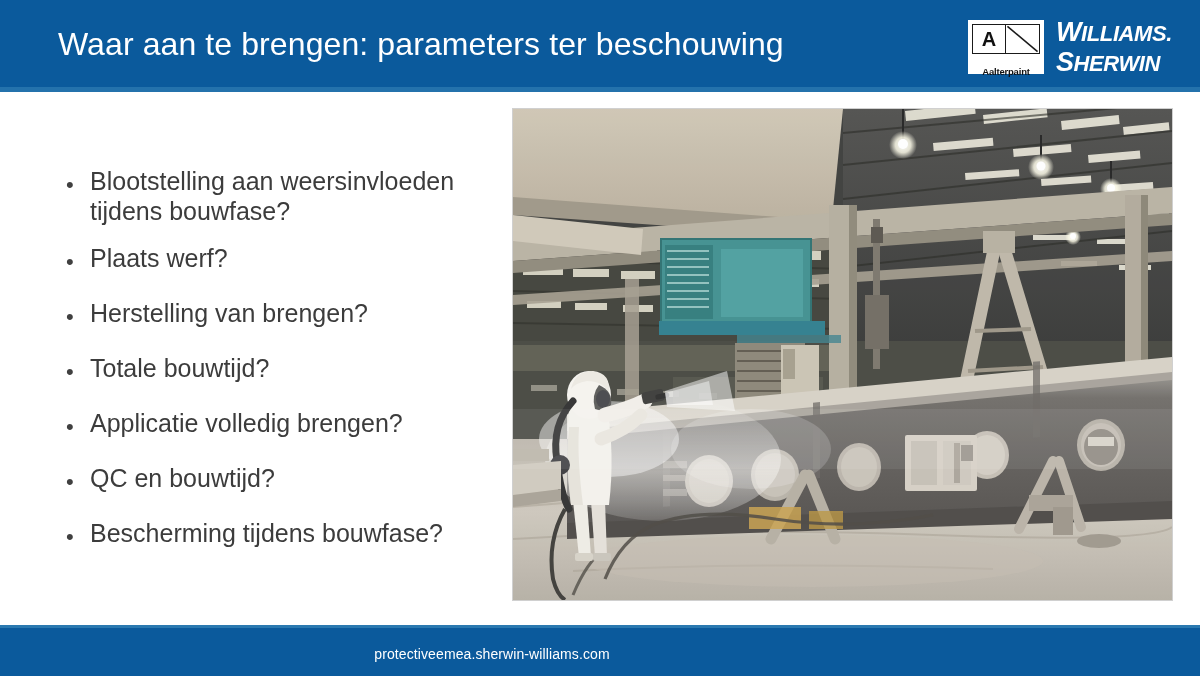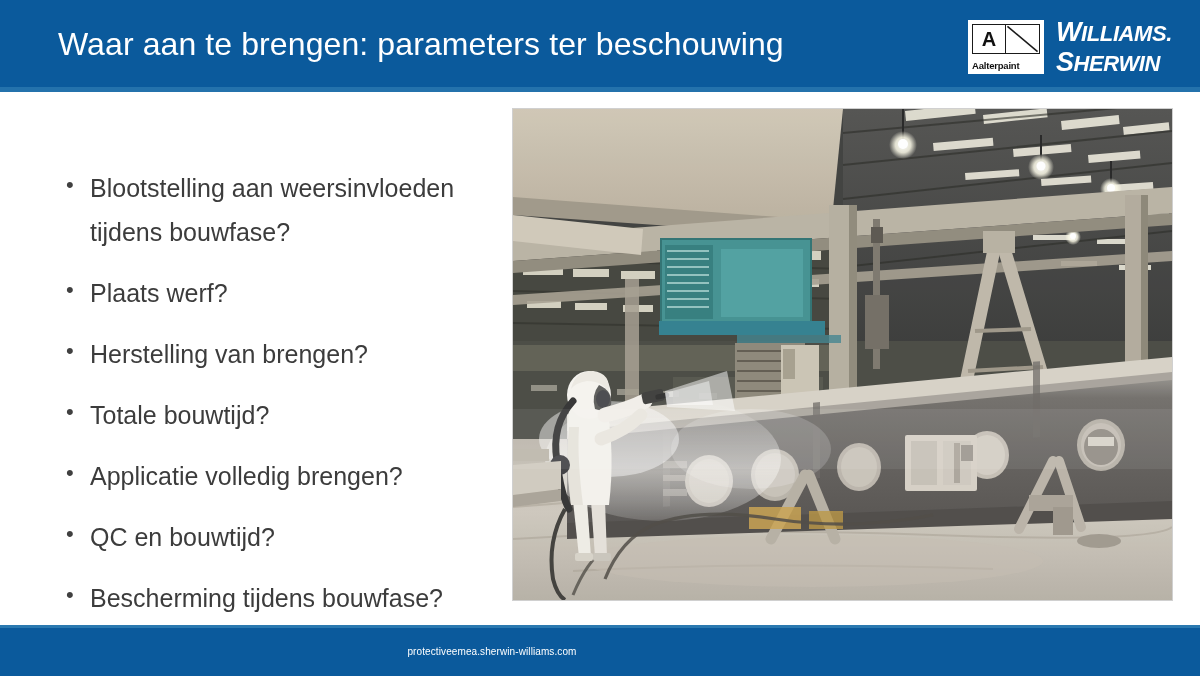--- a/index.html
+++ b/index.html
@@ -92,23 +92,23 @@
     font-family: "Liberation Sans", sans-serif;
   }
   #ap-cell-diag {
     position: relative;
     width: 50%;
     height: 100%;
     overflow: hidden;
   }
   #ap-cell-diag svg { display: block; width: 100%; height: 100%; }
   #ap-label {
-    margin-top: 6px;
+    margin-top: 12px;
     width: 68px;
-    text-align: left;
+    text-align: center;
     font-size: 9.5px;
     font-weight: bold;
     color: #111111;
     letter-spacing: -0.2px;
     line-height: 12px;
   }
   #sw-wordmark {
     position: absolute;
     left: 88px;
     top: 0px;
@@ -148,21 +148,21 @@
     font-size: 22px;
     line-height: 38px;
     text-align: left;
     padding-left: 10px;
     box-sizing: border-box;
   }
   .bullet-text {
     flex: 1 1 auto;
     color: #3c3c3c;
     font-size: 25px;
-    line-height: 44px;
+    line-height: 30px;
     letter-spacing: 0px;
   }
 
   
   #photo-frame {
     position: absolute;
     left: 513px;
     top: 109px;
     width: 659px;
     height: 491px;
@@ -188,21 +188,21 @@
     height: 3px;
     background: #2a79b0;
   }
   #footer-url {
     position: absolute;
     left: 0;
     top: 646px;
     width: 984px;
     text-align: center;
     color: #ffffff;
-    font-size: 10px;
+    font-size: 14px;
     letter-spacing: 0.1px;
   }
 </style>
 </head>
 <body>
 
 <div id="slide">
 
   <div id="header">
     <div id="header-underline"></div>

